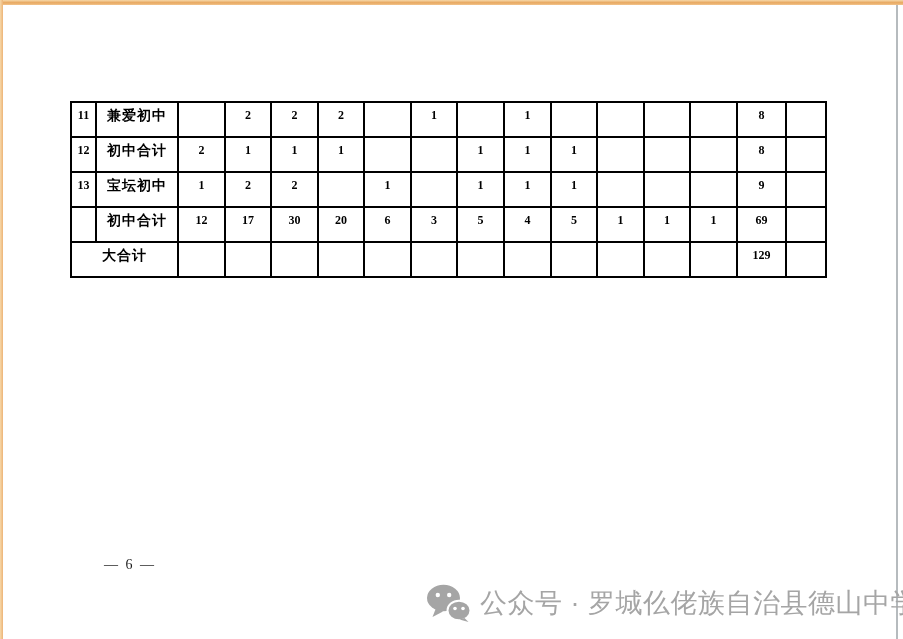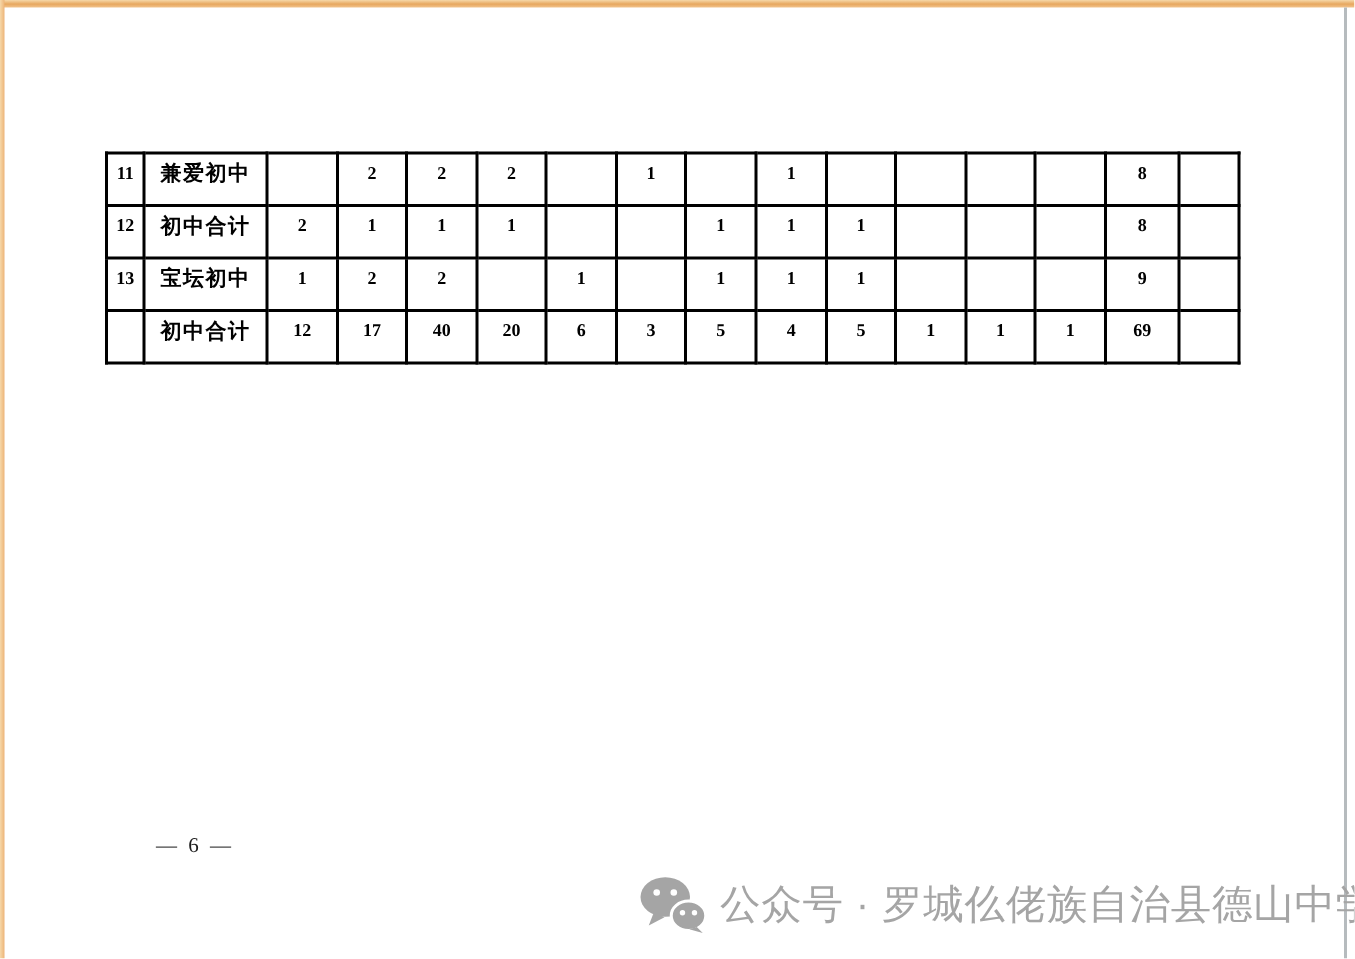--- a/index.html
+++ b/index.html
@@ -170,31 +170,48 @@
         <td class="val-cell"></td>
         <td class="val-cell"></td>
         <td class="val-cell">9</td>
         <td class="val-cell"></td>
       </tr>
       <tr>
         <td class="num-cell"></td>
         <td class="name-cell">初中合计</td>
         <td class="val-cell">12</td>
         <td class="val-cell">17</td>
-        <td class="val-cell">40</td>
+        <td class="val-cell">30</td>
         <td class="val-cell">20</td>
         <td class="val-cell">6</td>
         <td class="val-cell">3</td>
         <td class="val-cell">5</td>
         <td class="val-cell">4</td>
         <td class="val-cell">5</td>
         <td class="val-cell">1</td>
         <td class="val-cell">1</td>
         <td class="val-cell">1</td>
         <td class="val-cell">69</td>
+        <td class="val-cell"></td>
+      </tr>
+      <tr>
+        <td colspan="2" class="name-cell">大合计</td>
+        <td class="val-cell"></td>
+        <td class="val-cell"></td>
+        <td class="val-cell"></td>
+        <td class="val-cell"></td>
+        <td class="val-cell"></td>
+        <td class="val-cell"></td>
+        <td class="val-cell"></td>
+        <td class="val-cell"></td>
+        <td class="val-cell"></td>
+        <td class="val-cell"></td>
+        <td class="val-cell"></td>
+        <td class="val-cell"></td>
+        <td class="val-cell">129</td>
         <td class="val-cell"></td>
       </tr>
     </tbody>
 </table>
 
 <div class="page-number">— 6 —</div>
 
 <div class="watermark">
   <svg class="wm-icon" width="45" height="38" viewBox="0 0 45 38">
     <ellipse cx="17.5" cy="14" rx="16.5" ry="13.2" fill="#a5a5a5"></ellipse>

